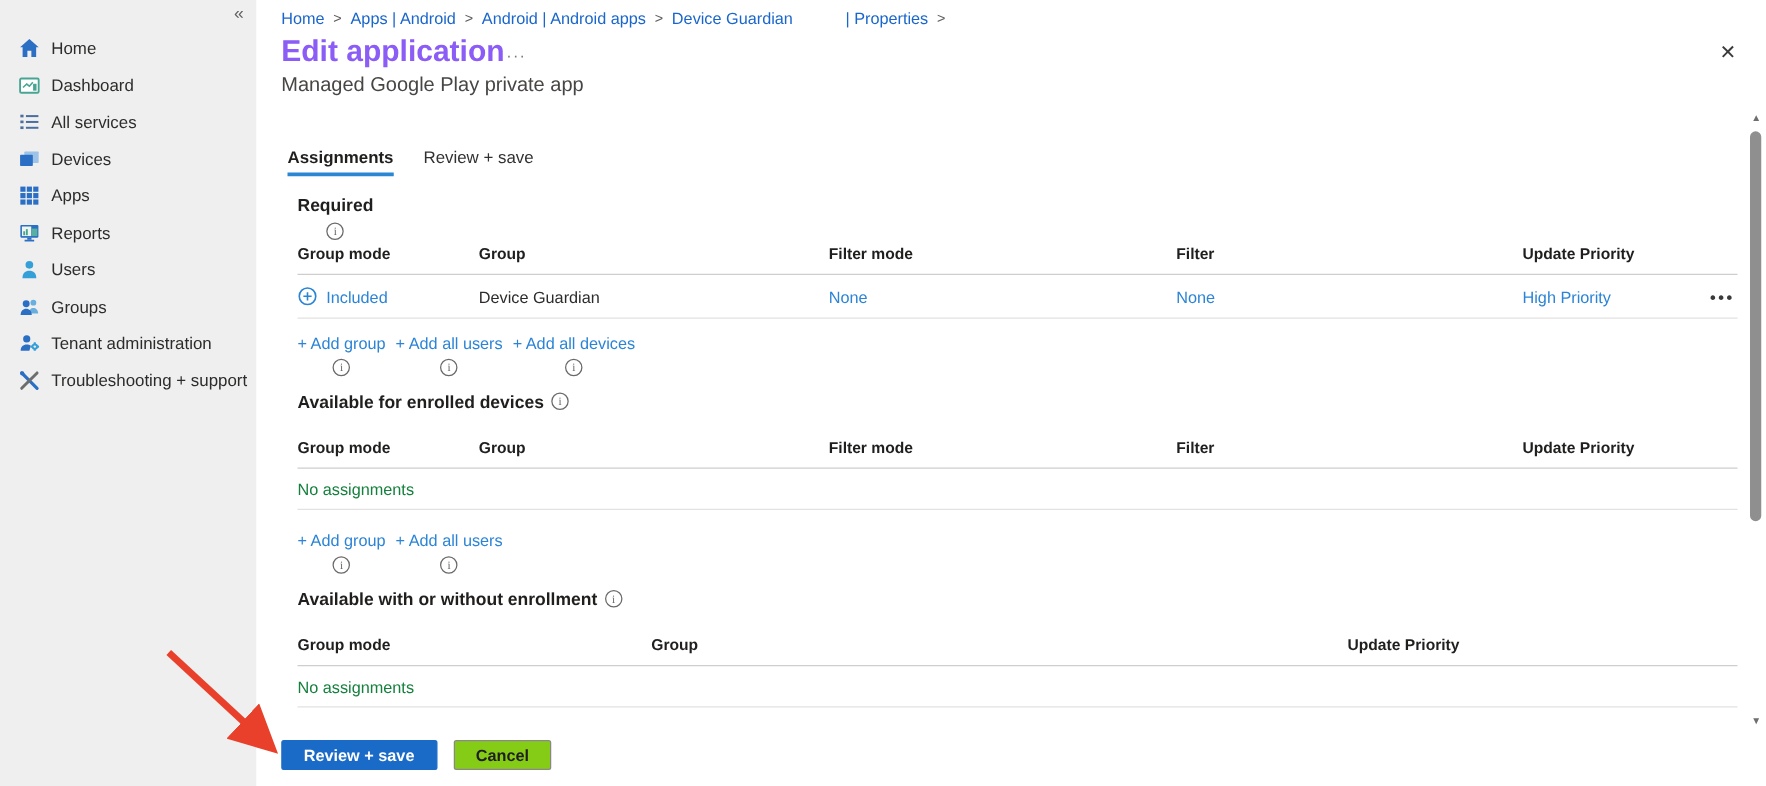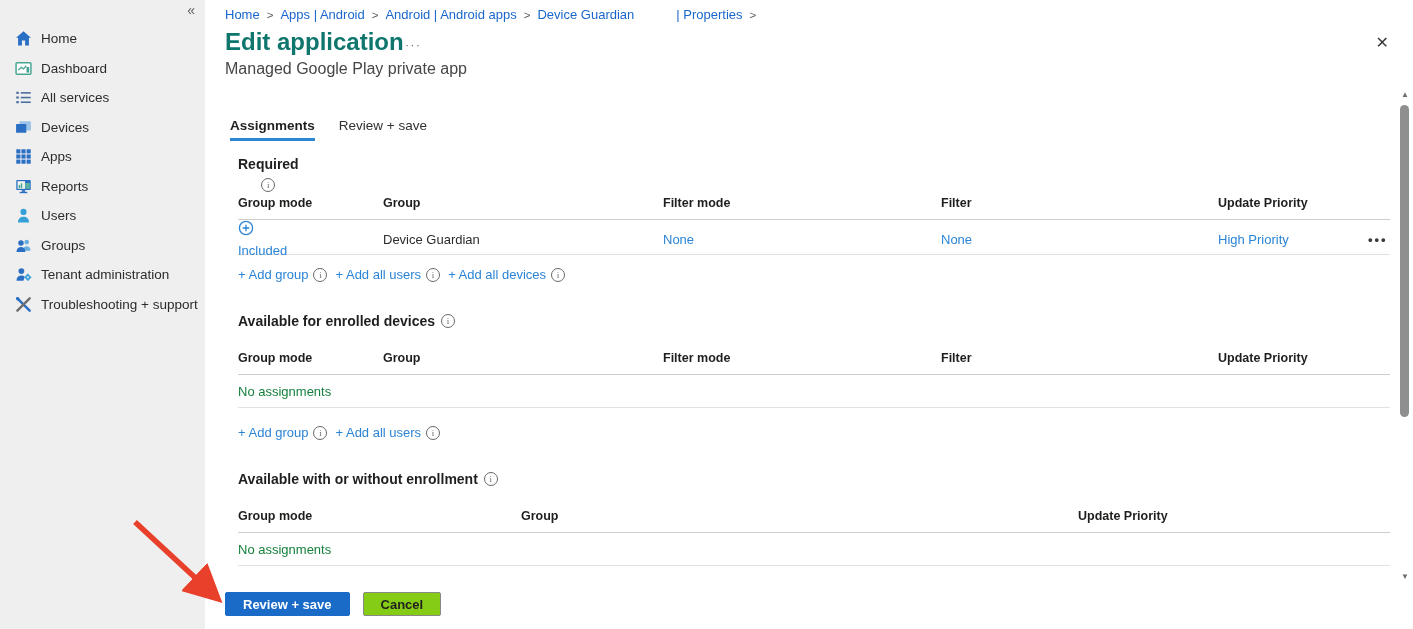--- a/index.html
+++ b/index.html
@@ -14,42 +14,42 @@
   .sb-list{position:absolute;top:24px;left:0;right:0;}
   .sb-item{height:29.5px;display:flex;align-items:center;padding-left:15px;gap:9px;font-size:13.5px;color:#2d2c2b;cursor:pointer;}
   .sb-item svg{width:17px;height:17px;flex:none;}
   
   .main{position:absolute;left:205px;top:0;width:1208px;height:629px;background:#fff;}
   .breadcrumb{position:absolute;left:20px;top:7px;display:flex;align-items:center;gap:7px;font-size:13px;white-space:nowrap;}
   .crumb{color:#1a66cc;cursor:pointer;}
   .crumb-sep{color:#5f5d5b;font-size:11.5px;}
   .crumb-gap{width:28px;}
   .close-btn{position:absolute;top:35px;right:24px;font-size:16px;color:#3b3a39;cursor:pointer;line-height:1;}
-  .page-title{position:absolute;left:20px;top:28px;font-size:24px;font-weight:700;color:#0f766e;}
+  .page-title{position:absolute;left:20px;top:28px;font-size:24px;font-weight:700;color:#8b5cf6;}
   .title-more{position:absolute;left:200px;top:37px;color:#7a7874;font-size:13px;letter-spacing:1px;cursor:pointer;}
   .subtitle{position:absolute;left:20px;top:60px;font-size:16px;color:#484644;}
   .tabs{position:absolute;left:25px;top:118px;display:flex;gap:24px;font-size:13.5px;}
   .tab{padding-bottom:5px;color:#323130;cursor:pointer;border-bottom:3px solid transparent;}
   .tab.active{font-weight:700;color:#201f1e;border-bottom-color:#2b87d3;}
   .section-title{position:absolute;left:33px;display:flex;align-items:center;gap:6px;font-size:14px;font-weight:700;color:#201f1e;}
   .info-circle{display:inline-flex;width:12px;height:12px;border:1px solid #6b6967;border-radius:50%;
     font-size:9px;font-weight:400;color:#6b6967;align-items:center;justify-content:center;cursor:pointer;flex:none;font-family:"Liberation Serif",serif;}
   .tbl{position:absolute;left:33px;width:1152px;}
   .tbl-head{display:grid;align-items:end;font-size:12.5px;font-weight:700;color:#201f1e;
     border-bottom:1px solid #cfcecd;padding-bottom:9px;}
   .cols5{grid-template-columns:145px 280px 278px 277px 150px 1fr;}
   .cols3{grid-template-columns:283px 557px 1fr;}
   .tbl-row{display:grid;align-items:center;height:34px;border-bottom:1px solid #e3e2e1;font-size:13px;color:#2d2c2b;}
   .tbl-empty{height:32px;display:flex;align-items:center;border-bottom:1px solid #e3e2e1;font-size:13px;color:#15803d;}
   .link{color:#2b84d6;cursor:pointer;}
-  .included-cell{display:flex;gap:7px;flex-direction:column;}
+  .included-cell{display:flex;align-items:center;gap:7px;}
   .included-cell svg{width:16px;height:16px;flex:none;}
   .row-menu{justify-self:end;padding-right:14px;letter-spacing:2px;color:#3b3a39;font-weight:700;font-size:13px;cursor:pointer;}
   .add-links{position:absolute;left:33px;display:flex;align-items:center;gap:8px;font-size:13px;}
-  .add-link{display:flex;align-items:center;gap:5px;}
+  .add-link{display:flex;align-items:center;gap:5px;flex-direction:column;}
   .footer-btns{position:absolute;left:20px;top:592px;display:flex;gap:13px;}
   .btn{height:24px;display:flex;align-items:center;padding:0 17px;font-size:13px;font-weight:700;border-radius:2px;cursor:pointer;box-sizing:border-box;}
   .btn-primary{background:#1a6bc7;border:1px solid #1a6bc7;color:#fff;}
   .btn-secondary{background:#84cc16;border:1px solid #8a8886;color:#201f1e;}
   
   .scrollbar{position:absolute;right:1px;top:90px;width:14px;height:492px;z-index:4;}
   .scroll-arrow{position:absolute;left:0;width:14px;text-align:center;font-size:8px;color:#6e6e6e;cursor:pointer;line-height:10px;}
   .scroll-up{top:0;}
   .scroll-down{bottom:0;}
   .scroll-thumb{position:absolute;left:2px;top:15px;width:9px;height:312px;background:#8f8f8f;border-radius:5px;cursor:pointer;}

